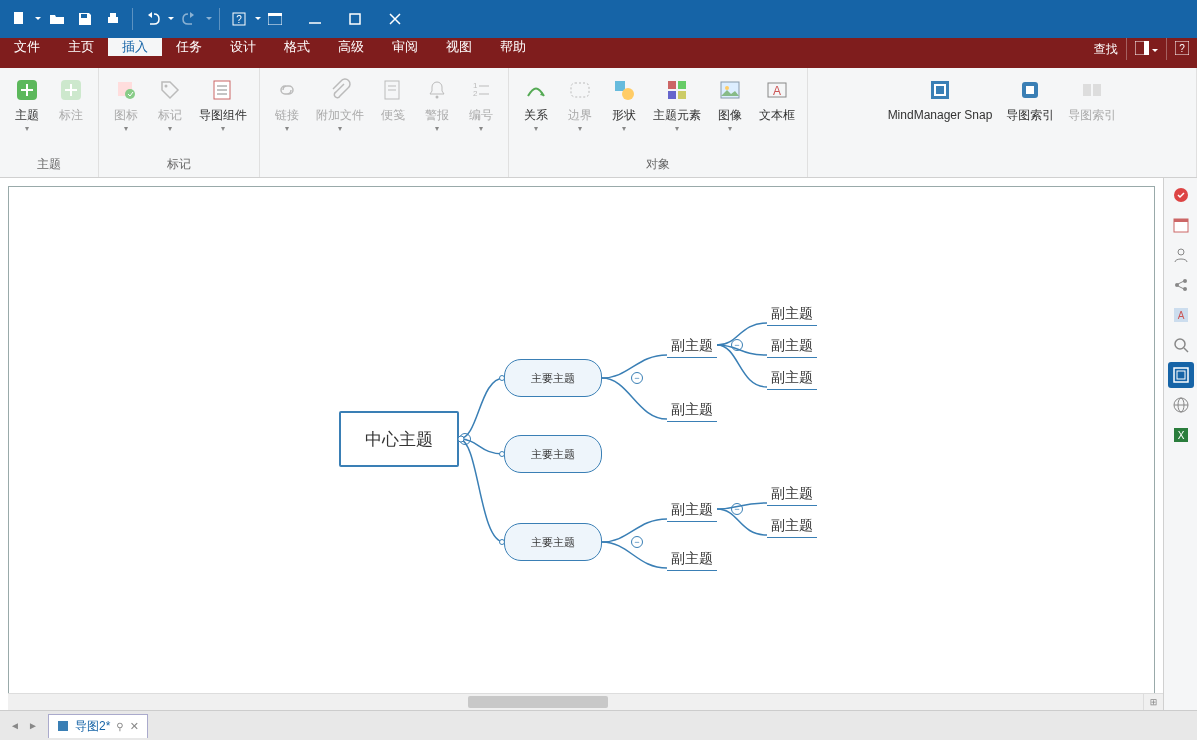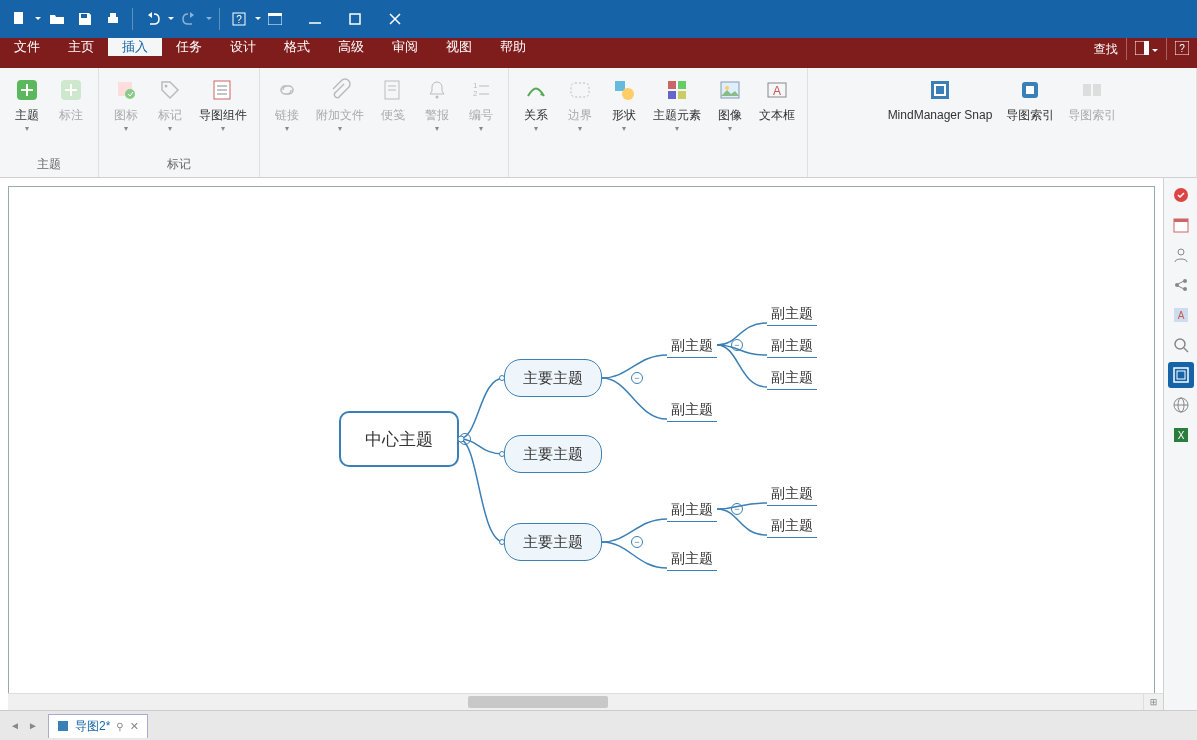--- a/index.html
+++ b/index.html
@@ -45,22 +45,22 @@
 .side-btn { width: 26px; height: 26px; display: flex; align-items: center; justify-content: center; cursor: pointer; border-radius: 3px; }
 .side-btn.active { background: #1664a7; color:#fff; }
 
 .tabbar { position: absolute; bottom: 0; left: 0; right: 0; height: 30px; background: #e8e8e8; border-top: 1px solid #ccc; display: flex; align-items: center; padding: 0 6px; }
 .tab-nav { width: 18px; height: 18px; display: flex; align-items: center; justify-content: center; color: #888; cursor: pointer; font-size: 10px; }
 .doc-tab { background: #fff; border: 1px solid #aac; border-bottom: none; padding: 3px 8px; margin-left: 6px; display: flex; align-items: center; gap: 6px; font-size: 12px; color: #1664a7; cursor: pointer; }
 .doc-tab .pin { color: #888; font-size: 10px; }
 .doc-tab .close { color: #888; font-size: 11px; }
 
 
-.node { position: absolute; border: 1.5px solid #3a7fb5; border-radius: 17px; background: #eaf2f9; display: flex; align-items: center; justify-content: center; font-size: 15px; color: #333; }
-.central { width: 120px; height: 56px; border-width: 2px; background:#fff; border-radius: 10px; font-size: 17px; }
+.node { position: absolute; border: 1.5px solid #3a7fb5; border-radius: 17px; background: #eaf2f9; display: flex; align-items: center; justify-content: center; font-size: 11px; color: #333; }
+.central { width: 120px; height: 56px; border-width: 2px; background:#fff; border-radius: 2px; font-size: 17px; }
 .main-topic { width: 98px; height: 38px; background: #eef5fb; }
 .sub-topic { position: absolute; font-size: 14px; color: #333; border-bottom: 1.5px solid #3a7fb5; padding: 2px 4px; }
 .collapse-btn { position:absolute; width:12px; height:12px; border:1px solid #3a7fb5; border-radius:50%; background:#fff; display:flex; align-items:center; justify-content:center; font-size:9px; color:#3a7fb5; line-height:1; }
 svg.connector { position:absolute; overflow:visible; pointer-events:none; }
 svg.connector path { stroke:#3a7fb5; stroke-width:1.5; fill:none; }
 </style>
 </head>
 <body>
 
 <div class="titlebar">
@@ -365,20 +365,21 @@
       <div class="rbtn">
           <div class="rbtn-icon">
             <svg width="24" height="24">
               <rect x="3" y="5" width="18" height="14" fill="none" stroke="#888"></rect>
               <text x="12" y="17" text-anchor="middle" font-size="12" fill="#c55">A</text>
             </svg>
           </div>
           <div class="rbtn-label">文本框</div>
         </div>
     </div>
+    <div class="ribbon-group-label">对象</div>
   </div>
 
   <div class="ribbon-group" style="flex:1">
     <div class="ribbon-group-items" style="justify-content:center">
       <div class="rbtn" style="min-width:90px">
           <div class="rbtn-icon">
             <svg width="24" height="24">
               <rect x="3" y="3" width="18" height="18" fill="#3a7fb5"></rect>
               <rect x="7" y="7" width="10" height="10" fill="none" stroke="#fff" stroke-width="2"></rect>
             </svg>

